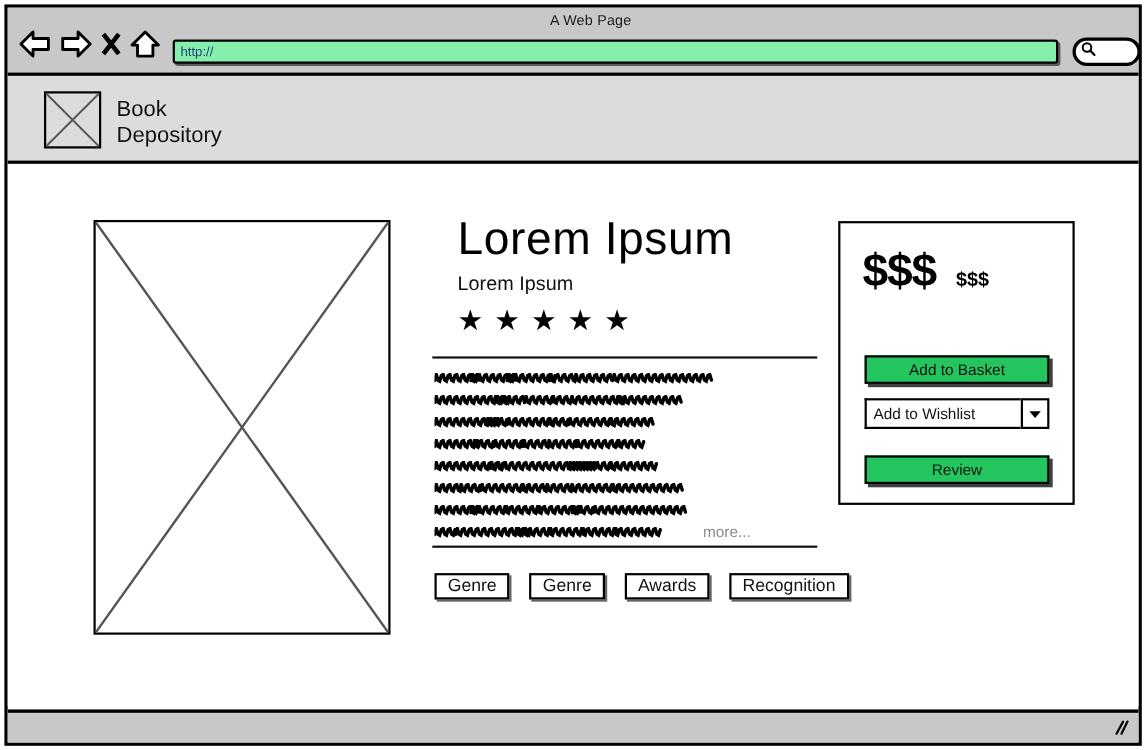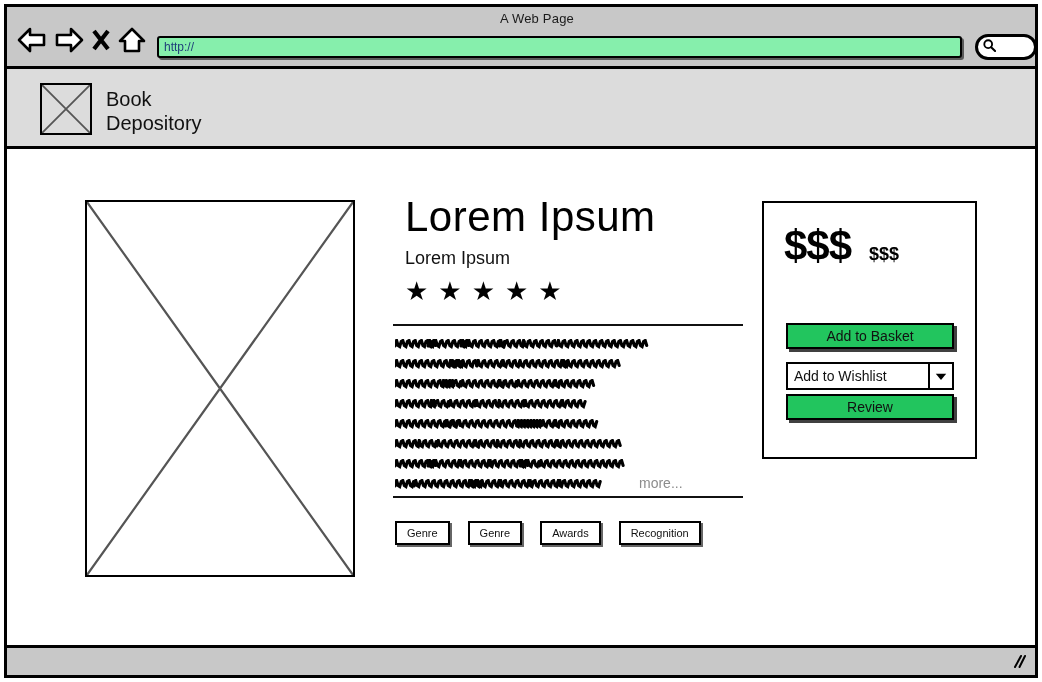--- a/index.html
+++ b/index.html
@@ -205,21 +205,21 @@
     top: 51px;
     width: 270px;
     height: 377px;
     border: 2px solid #000000;
     box-sizing: border-box;
     background: #ffffff;
   }
 
   .product-main {
     position: absolute;
-    left: 398px;
+    left: 409px;
     top: 44px;
     width: 352px;
   }
   .product-title {
     font-size: 42px;
     line-height: 48px;
     font-weight: normal;
     color: #000000;
     margin: 0;
     letter-spacing: 0.5px;
@@ -269,21 +269,21 @@
     position: absolute;
     left: 388px;
     top: 372px;
     display: flex;
     gap: 18px;
   }
   .tag-btn {
     border: 2px solid #000000;
     background: #ffffff;
     box-shadow: 2px 2px 0 rgba(0,0,0,0.6);
-    font-size: 11px;
+    font-size: 16px;
     color: #111111;
     padding: 4px 10px 5px 10px;
     box-sizing: border-box;
     height: 24px;
     display: flex;
     align-items: center;
     justify-content: center;
     font-family: "Liberation Sans", sans-serif;
   }
 
@@ -334,21 +334,21 @@
     display: flex;
     align-items: center;
     justify-content: center;
     font-size: 14px;
     color: #111111;
     font-family: "Liberation Sans", sans-serif;
   }
   .wishlist-select {
     width: 100%;
     height: 28px;
-    margin: 13px 0 4px 0;
+    margin: 13px 0 24px 0;
     display: flex;
     box-sizing: border-box;
   }
   .wishlist-select .ws-field {
     flex: 1;
     background: #ffffff;
     border: 2px solid #000000;
     border-right: none;
     box-sizing: border-box;
     display: flex;

